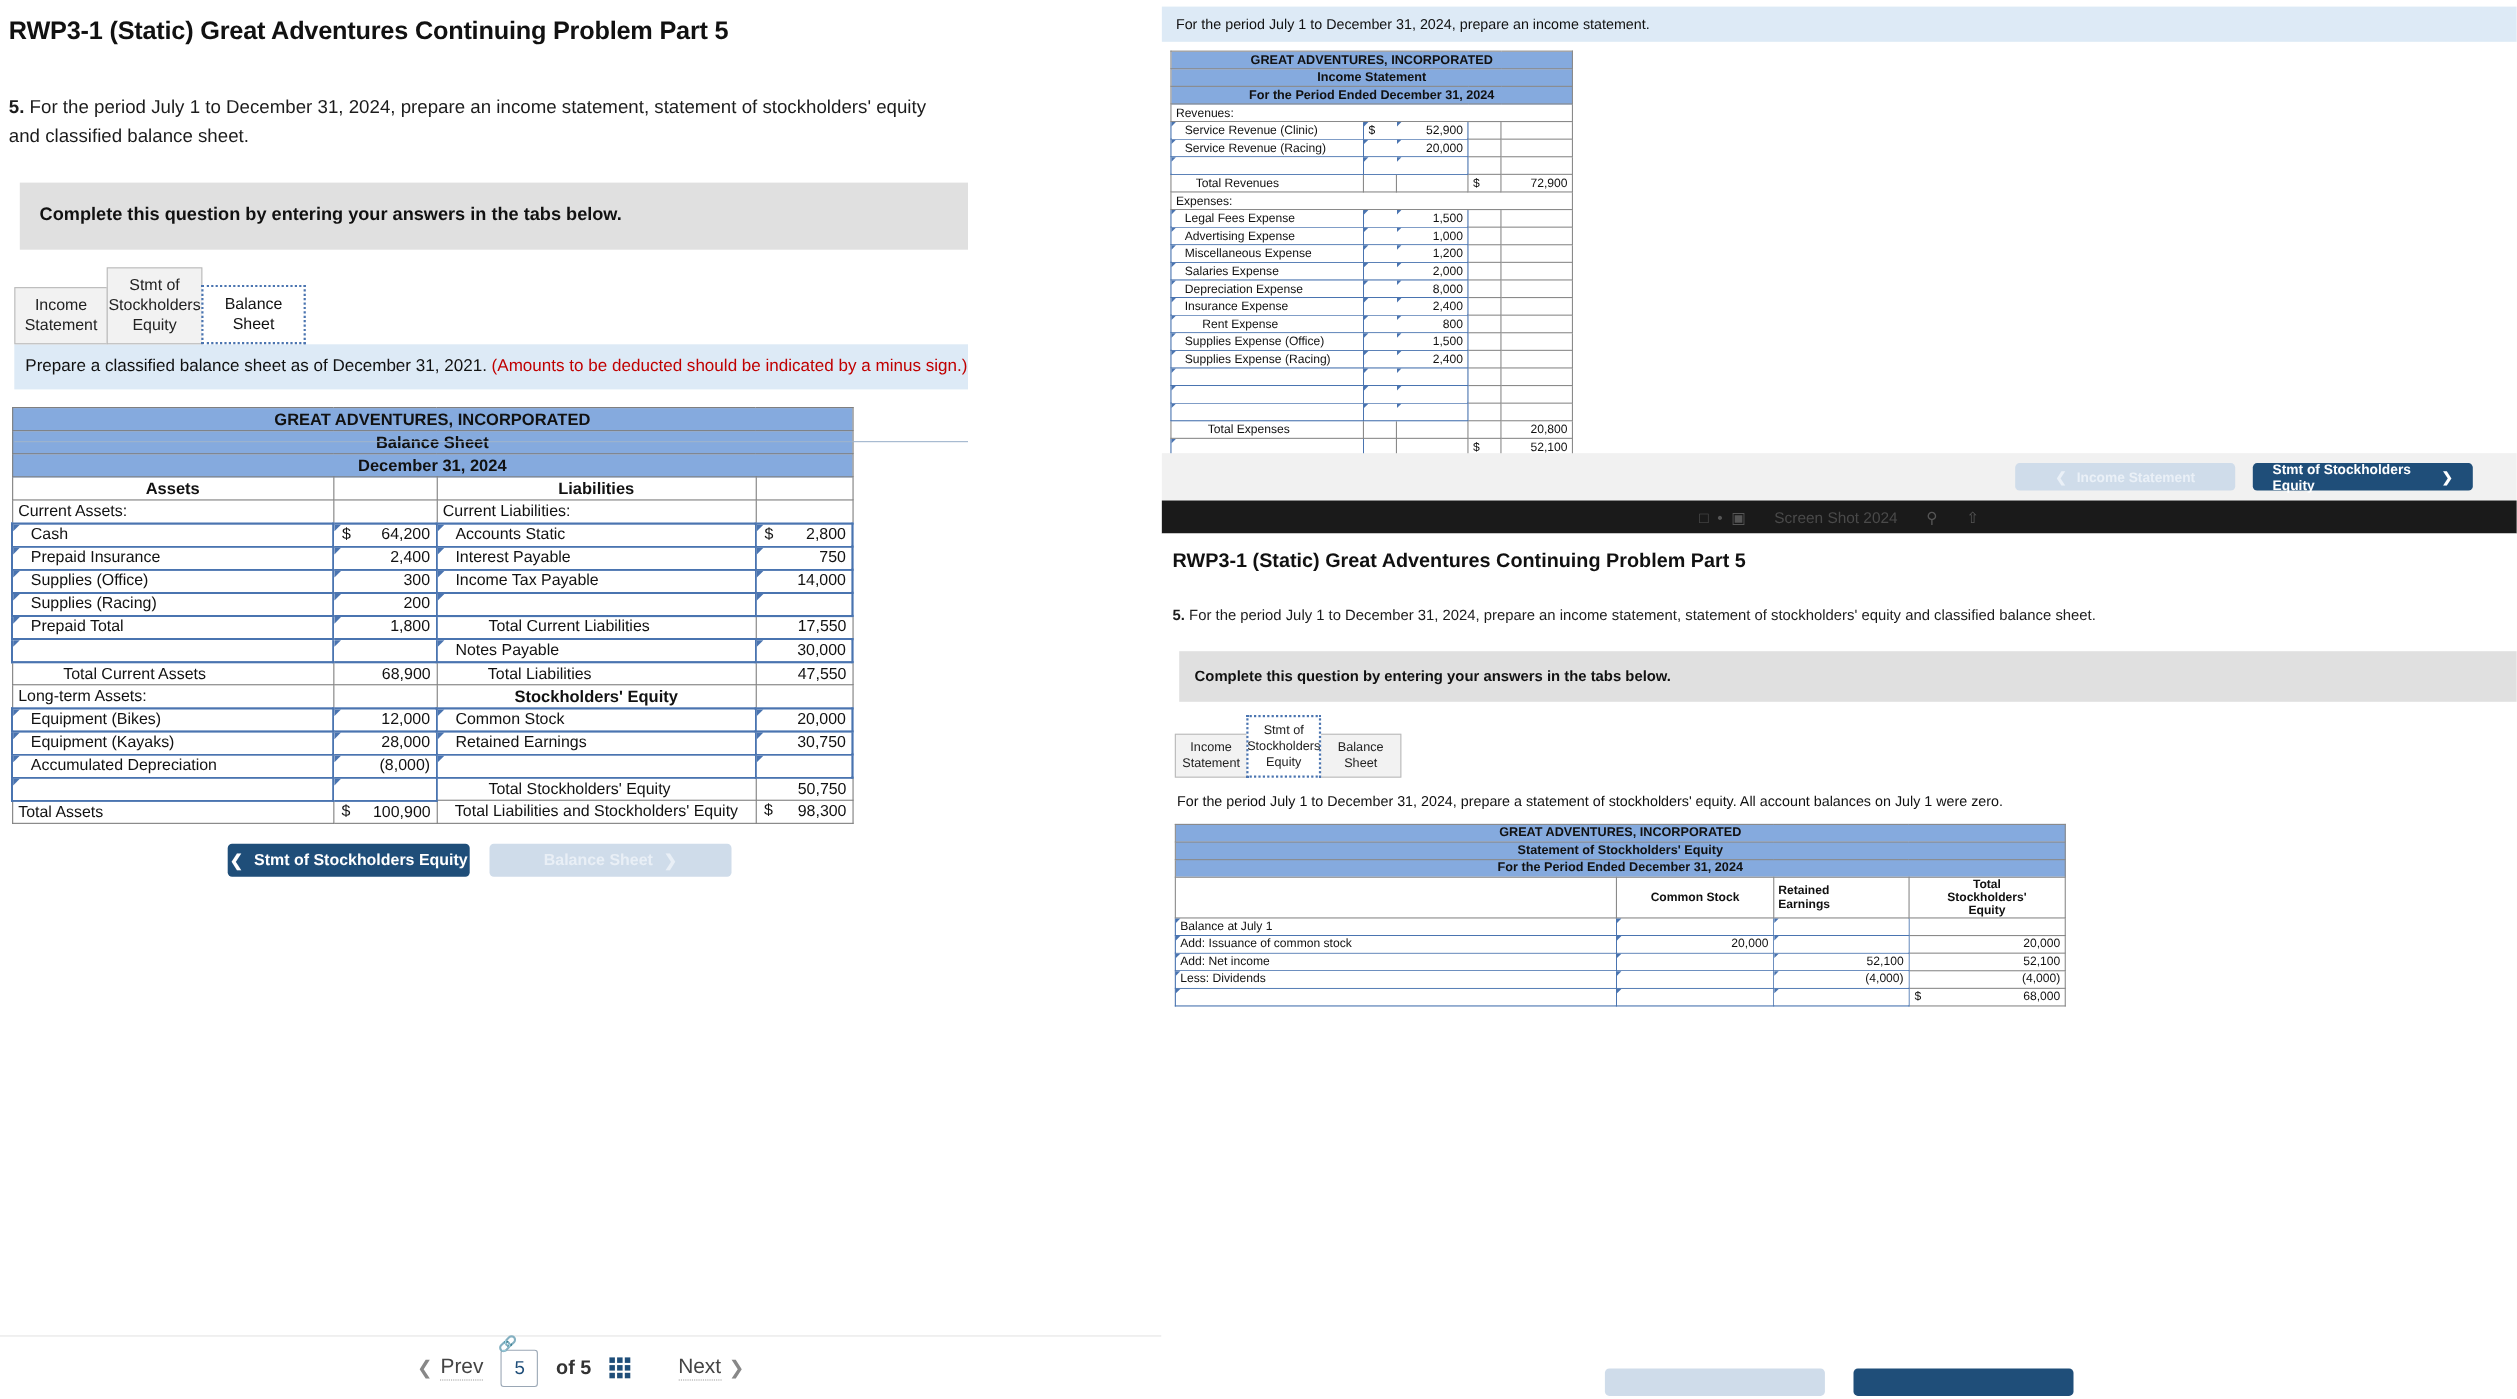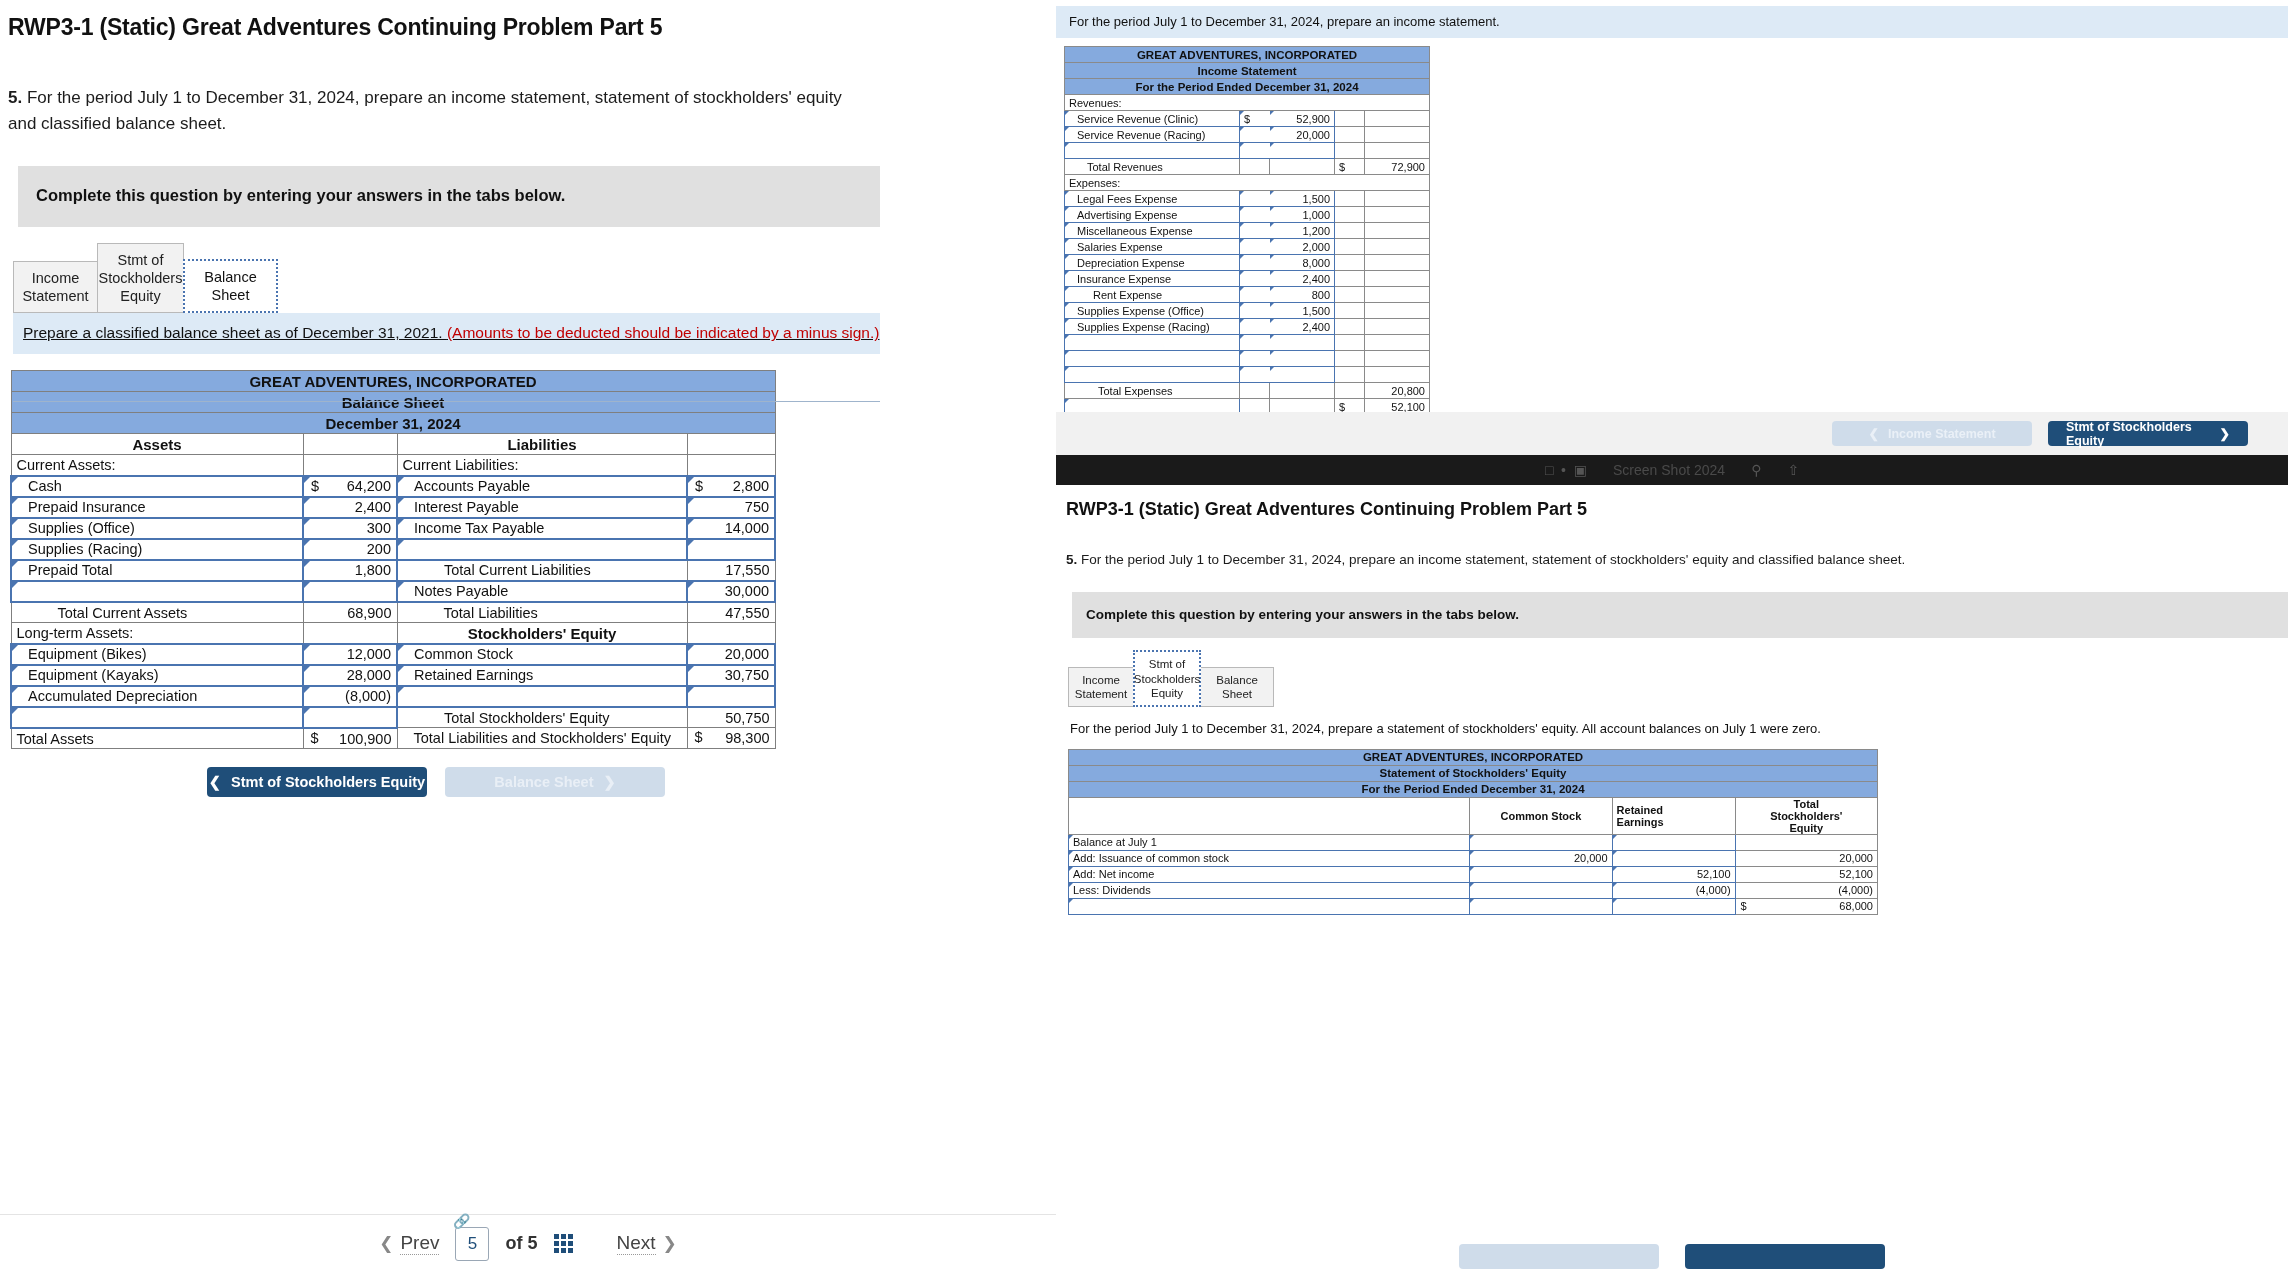--- a/index.html
+++ b/index.html
@@ -39,21 +39,21 @@
   }
   .tab.active {
     background:#ffffff; border:2px dotted #4a74b0; z-index:3; color:#111;
   }
   #tabs-rule {
     position:absolute; left:13px; right:176px; top:401px;
     border-bottom:1px solid #9fb4cc; height:0;
   }
   #prepare-bar {
     margin:0 176px 16px 13px; background:#ddeaf6;
-    padding:11px 0 12px 10px; font-size:15.5px; color:#111;text-decoration:underline;
+    padding:11px 0 12px 10px; font-size:15.5px; color:#111;
   }
   #prepare-bar .red { color:#c00000; }
   
   #bs-table {
     margin:12px 0 0 10px; width:764px; border-collapse:collapse;
     font-size:14.5px; color:#111; table-layout:fixed;
   }
   #bs-table td {
     border:1px solid #7f7f7f; height:21px; padding:1px 5px; vertical-align:middle;
   }
@@ -220,21 +220,21 @@
       <tr>
         <td class="lbl">Current Assets:</td>
         <td></td>
         <td class="lbl">Current Liabilities:</td>
         <td></td>
       </tr>
 
       <tr>
         <td class="inp lbl indent1">Cash</td>
         <td class="inp num dollar"><span class="ds">$</span><span>64,200</span></td>
-        <td class="inp lbl indent1">Accounts Payable</td>
+        <td class="inp lbl indent1">Accounts Static</td>
         <td class="inp num dollar"><span class="ds">$</span><span>2,800</span></td>
       </tr>
       <tr>
         <td class="inp lbl indent1">Prepaid Insurance</td>
         <td class="inp num">2,400</td>
         <td class="inp lbl indent1">Interest Payable</td>
         <td class="inp num">750</td>
       </tr>
       <tr>
         <td class="inp lbl indent1">Supplies (Office)</td>

